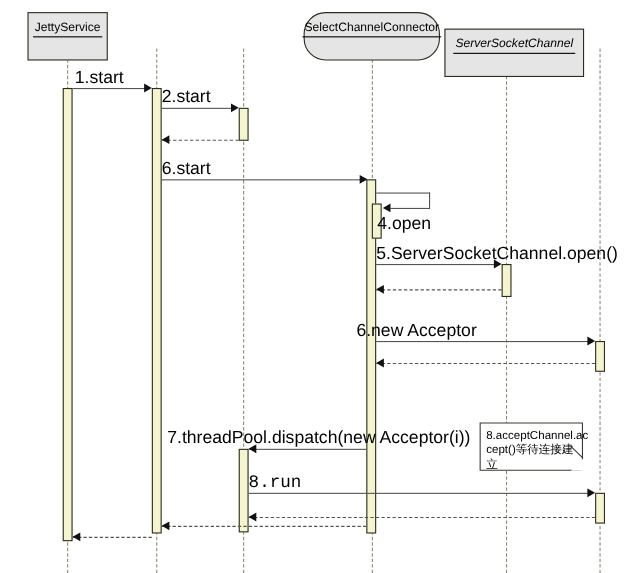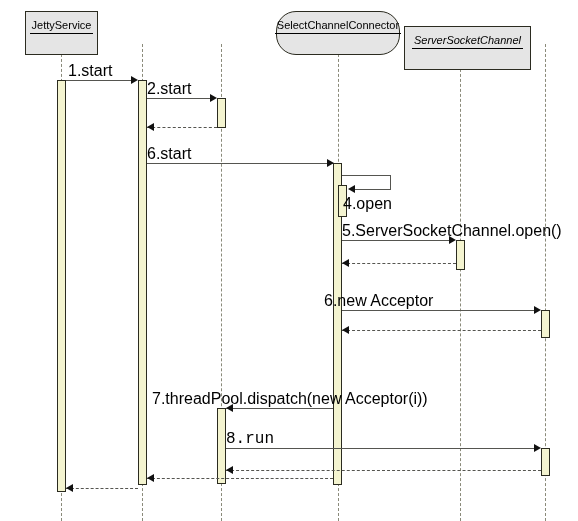--- a/index.html
+++ b/index.html
@@ -185,20 +185,26 @@
   <div class="msg-line ret" style="left:342px; top:263px; width:114px;"></div>
   <div class="arrow-l" style="left:342px; top:259px;"></div>
 
   <div class="msg-line" style="left:342px; top:310px; width:195px;"></div>
   <div class="arrow-r" style="left:534px; top:306px;"></div>
   <div class="msg-label" style="left:324px; top:295px;">6.new Acceptor</div>
 
   <div class="msg-line ret" style="left:342px; top:330px; width:199px;"></div>
   <div class="arrow-l" style="left:342px; top:326px;"></div>
 
+  <div class="note" style="left:436px; top:384px; width:94px; height:44px;">
+    <span class="note-text">8.acceptChannel.ac</span>
+    <span class="note-text">cept()等待连接建立</span>
+    <span class="fold"></span>
+    <span class="fold-edge"></span>
+  </div>
 
   <div class="msg-line" style="left:226px; top:408px; width:107px;"></div>
   <div class="arrow-l" style="left:226px; top:404px;"></div>
   <div class="msg-label" style="left:152px; top:393px;">7.threadPool.dispatch(new Acceptor(i))</div>
 
   <div class="msg-line" style="left:226px; top:448px; width:311px;"></div>
   <div class="arrow-r" style="left:534px; top:444px;"></div>
   <div class="msg-label" style="left:226px; top:433px;font-family:Liberation Mono, monospace;">8.run</div>
 
   <div class="msg-line ret" style="left:226px; top:470px; width:315px;"></div>

